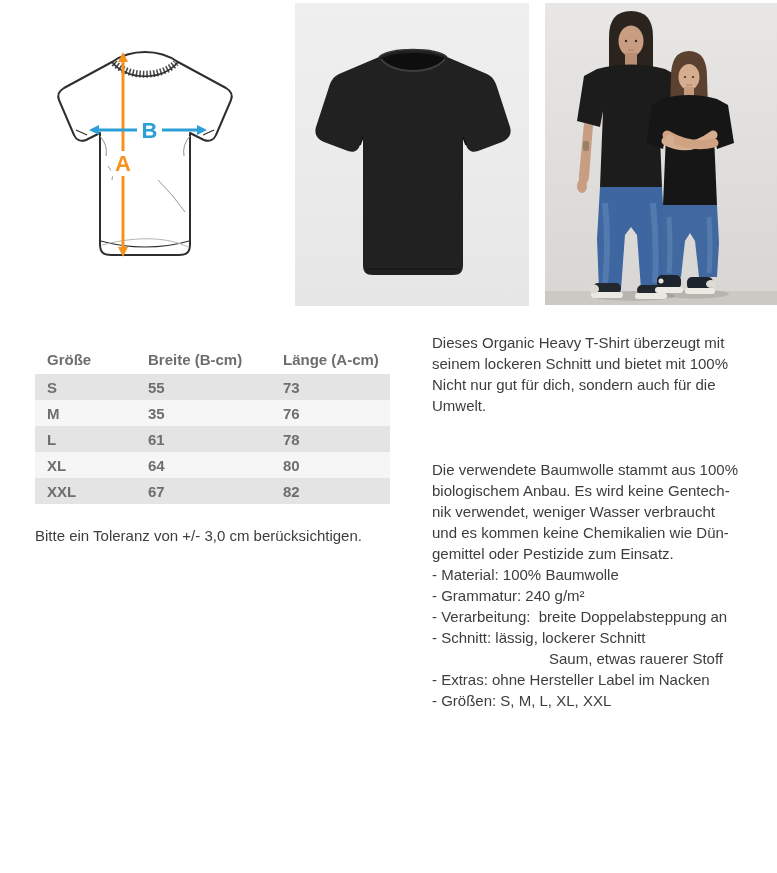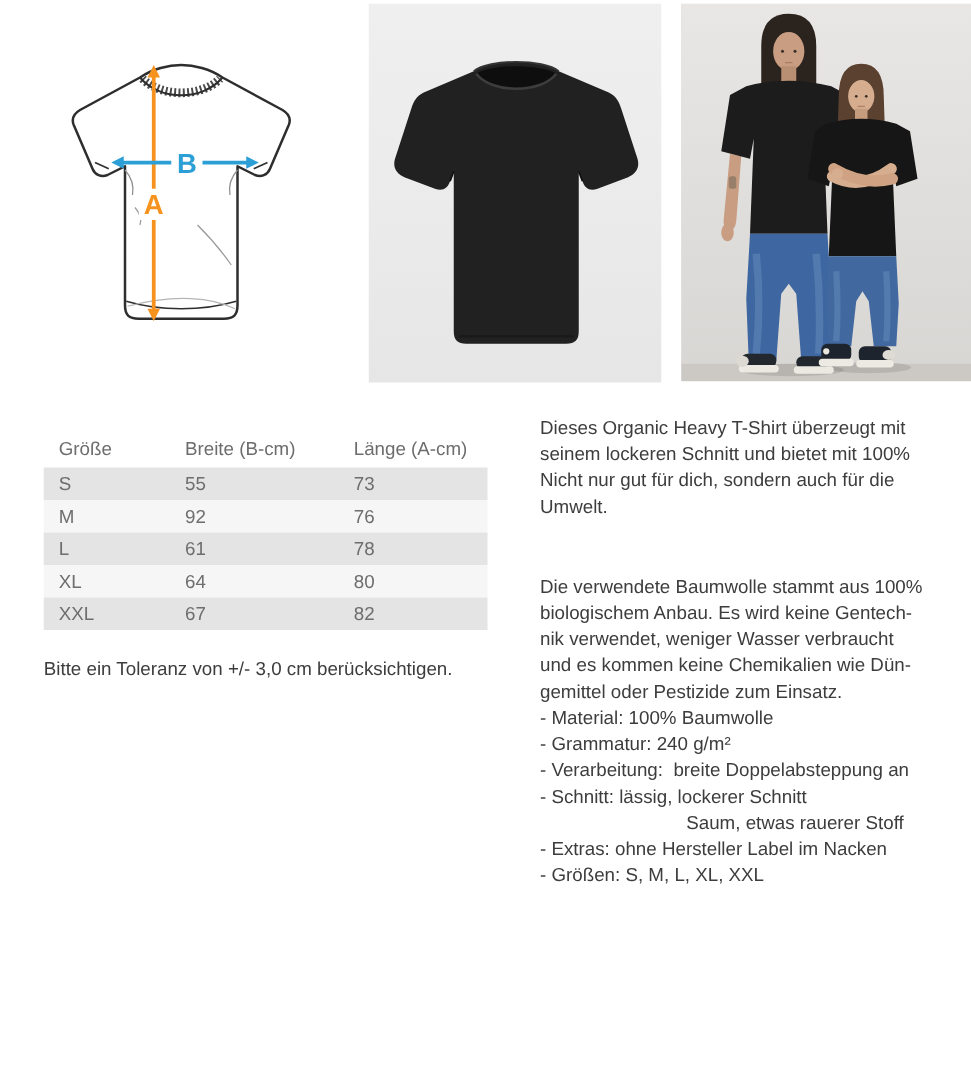--- a/index.html
+++ b/index.html
@@ -10,21 +10,21 @@
   .img-box{position:absolute;overflow:hidden;}
   .diagram-box{left:40px;top:48px;width:210px;height:220px;background:#ffffff;}
   .flat-box{left:295px;top:3px;width:234px;height:303px;
             background:linear-gradient(180deg,#f0efef 0%,#eceBeb 55%,#e7e6e6 100%);}
   .models-box{left:545px;top:3px;width:232px;height:302px;background:#dddbd8;}
   .img-box svg{display:block;}
 
   
   .size-table{position:absolute;left:35px;top:344px;width:355px;font-size:15px;color:#6e6e6e;}
   .st-row{display:grid;grid-template-columns:101px 135px 1fr;align-items:center;
-          height:26px;padding-left:12px;}
+          height:26px;padding-left:12px;font-weight:bold;}
   .st-header{height:30px;background:#ffffff;color:#6d6d6d;}
   .r-odd{background:#e4e4e4;}
   .r-even{background:#f6f6f6;}
 
   .tolerance{position:absolute;left:35px;top:527px;font-size:15px;color:#3d3d3d;text-align:center;}
 
   
   .description{position:absolute;left:432px;top:332px;width:356px;
                font-size:15px;color:#3d3d3d;}
   .desc-line{white-space:pre;line-height:21px;}
@@ -160,21 +160,21 @@
       <div>Breite (B-cm)</div>
       <div>Länge (A-cm)</div>
     </div>
     <div class="st-row r-odd">
       <div>S</div>
       <div>55</div>
       <div>73</div>
     </div>
     <div class="st-row r-even">
       <div>M</div>
-      <div>92</div>
+      <div>35</div>
       <div>76</div>
     </div>
     <div class="st-row r-odd">
       <div>L</div>
       <div>61</div>
       <div>78</div>
     </div>
     <div class="st-row r-even">
       <div>XL</div>
       <div>64</div>

